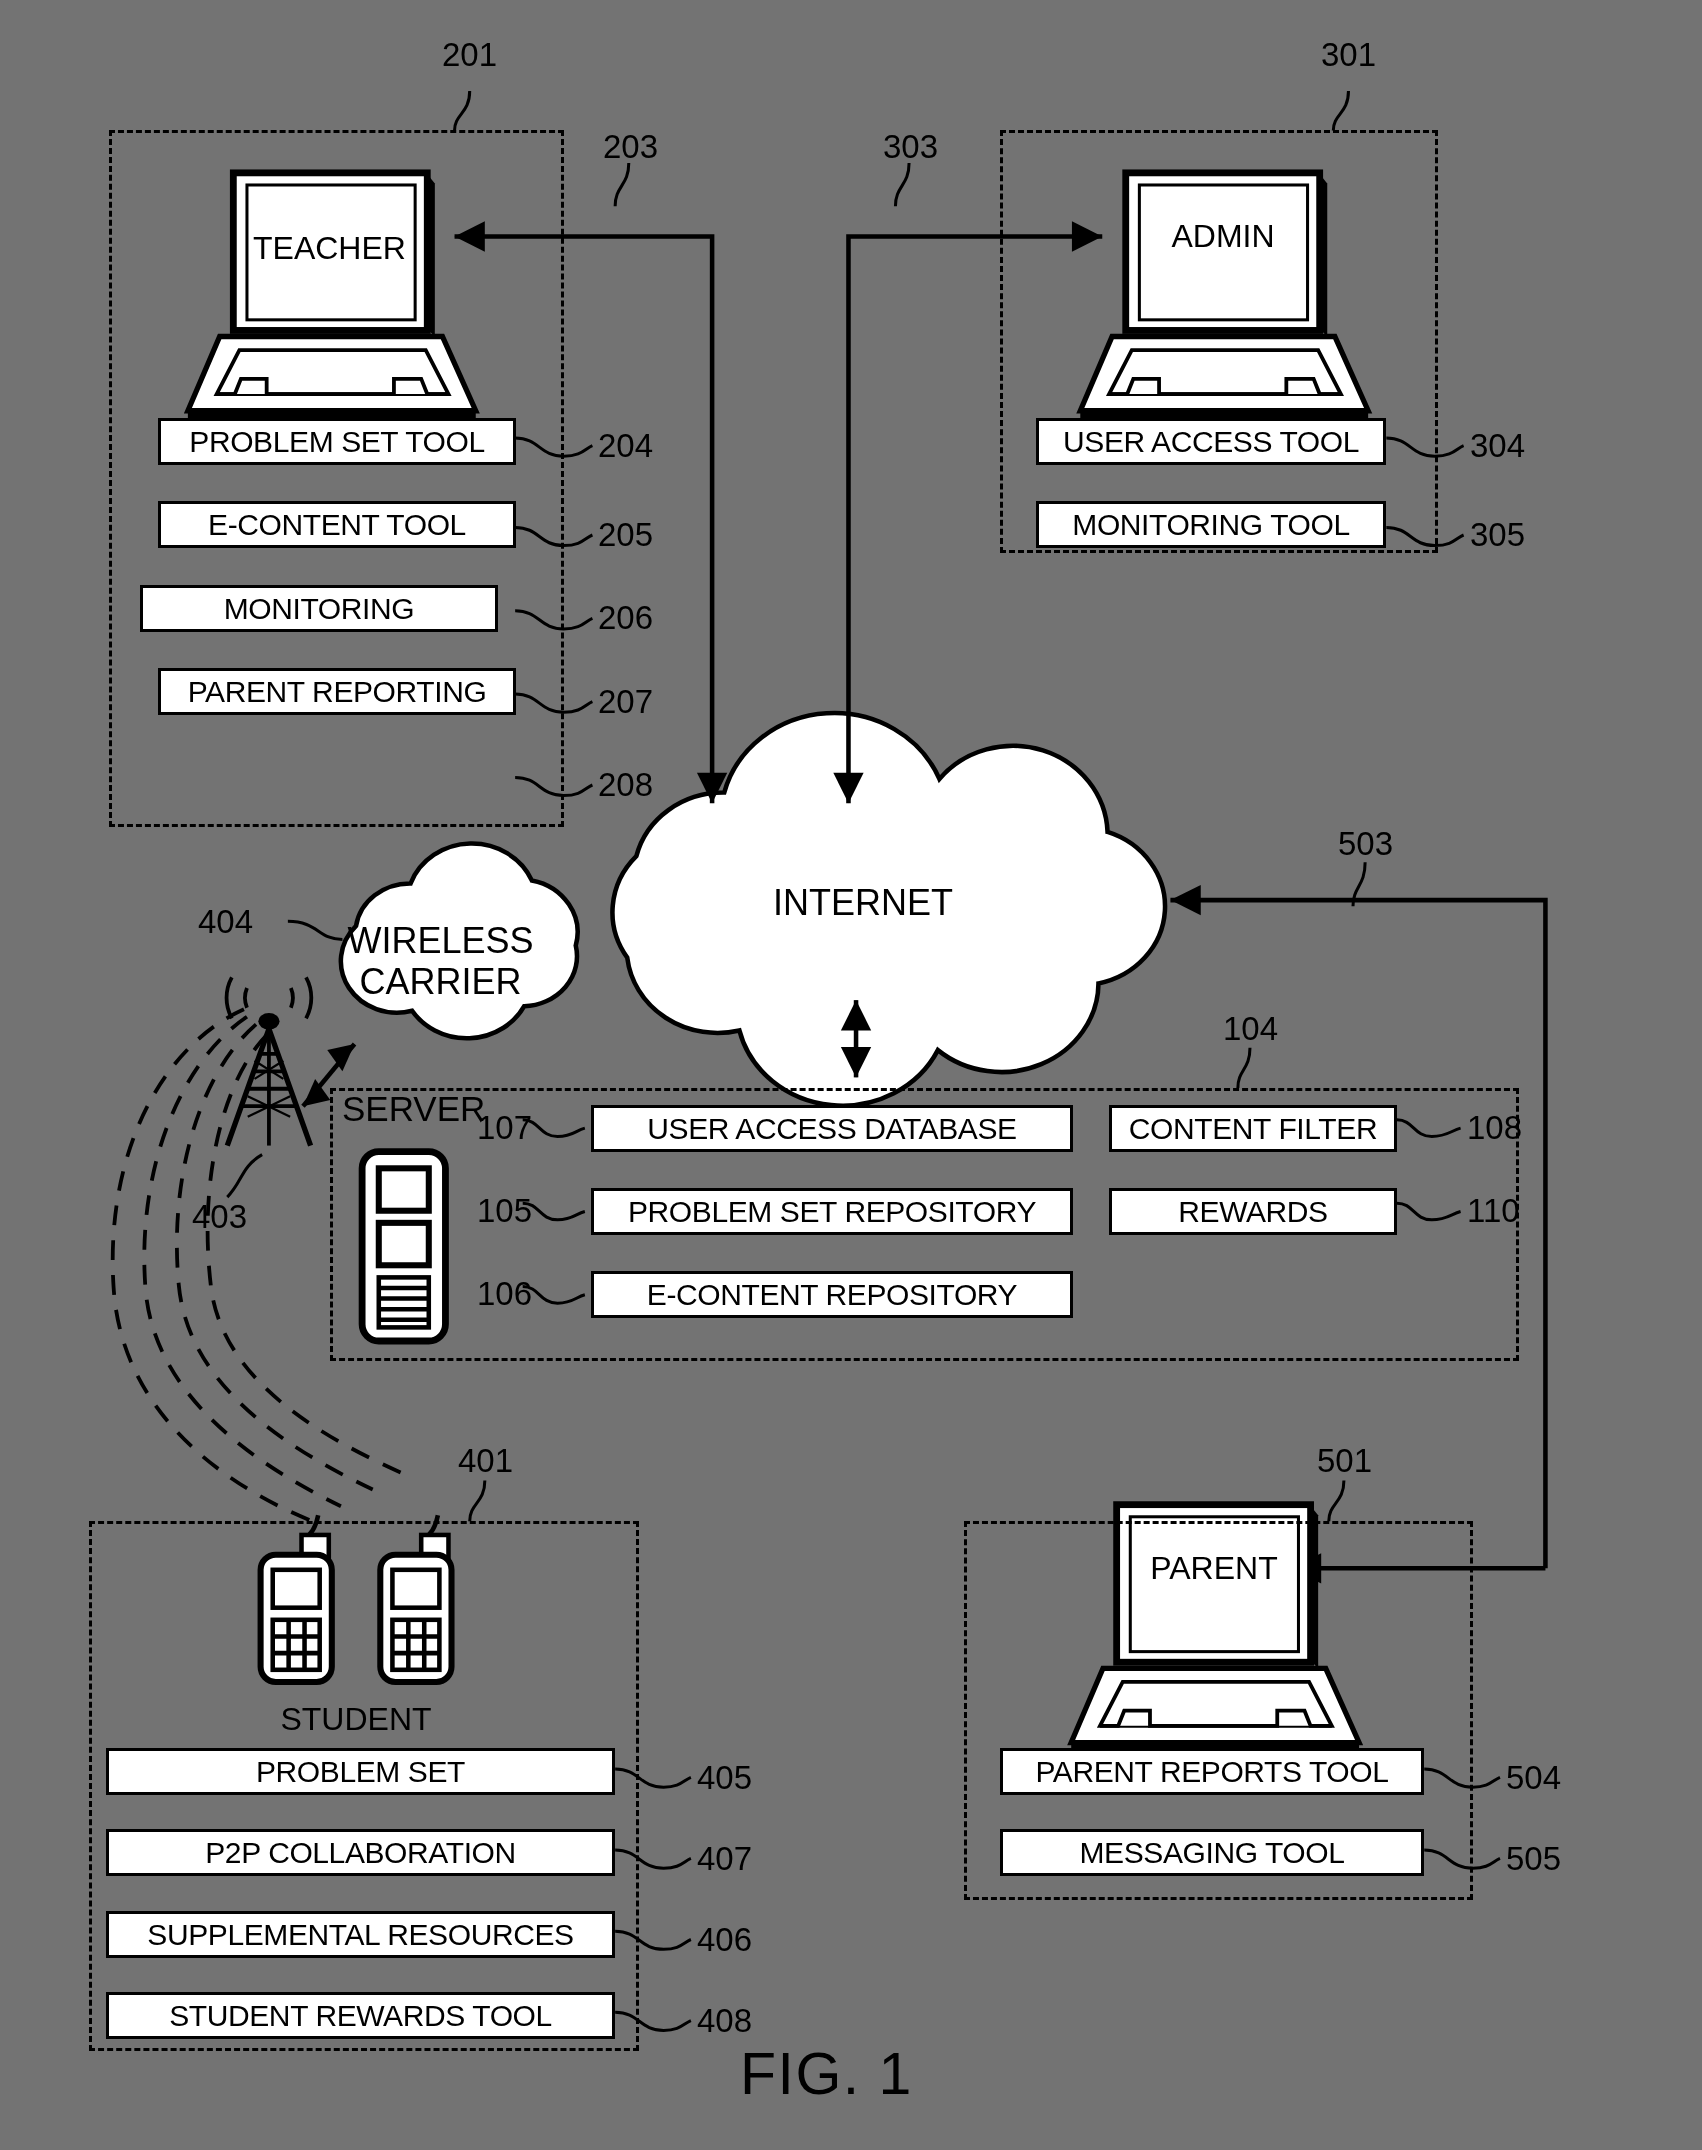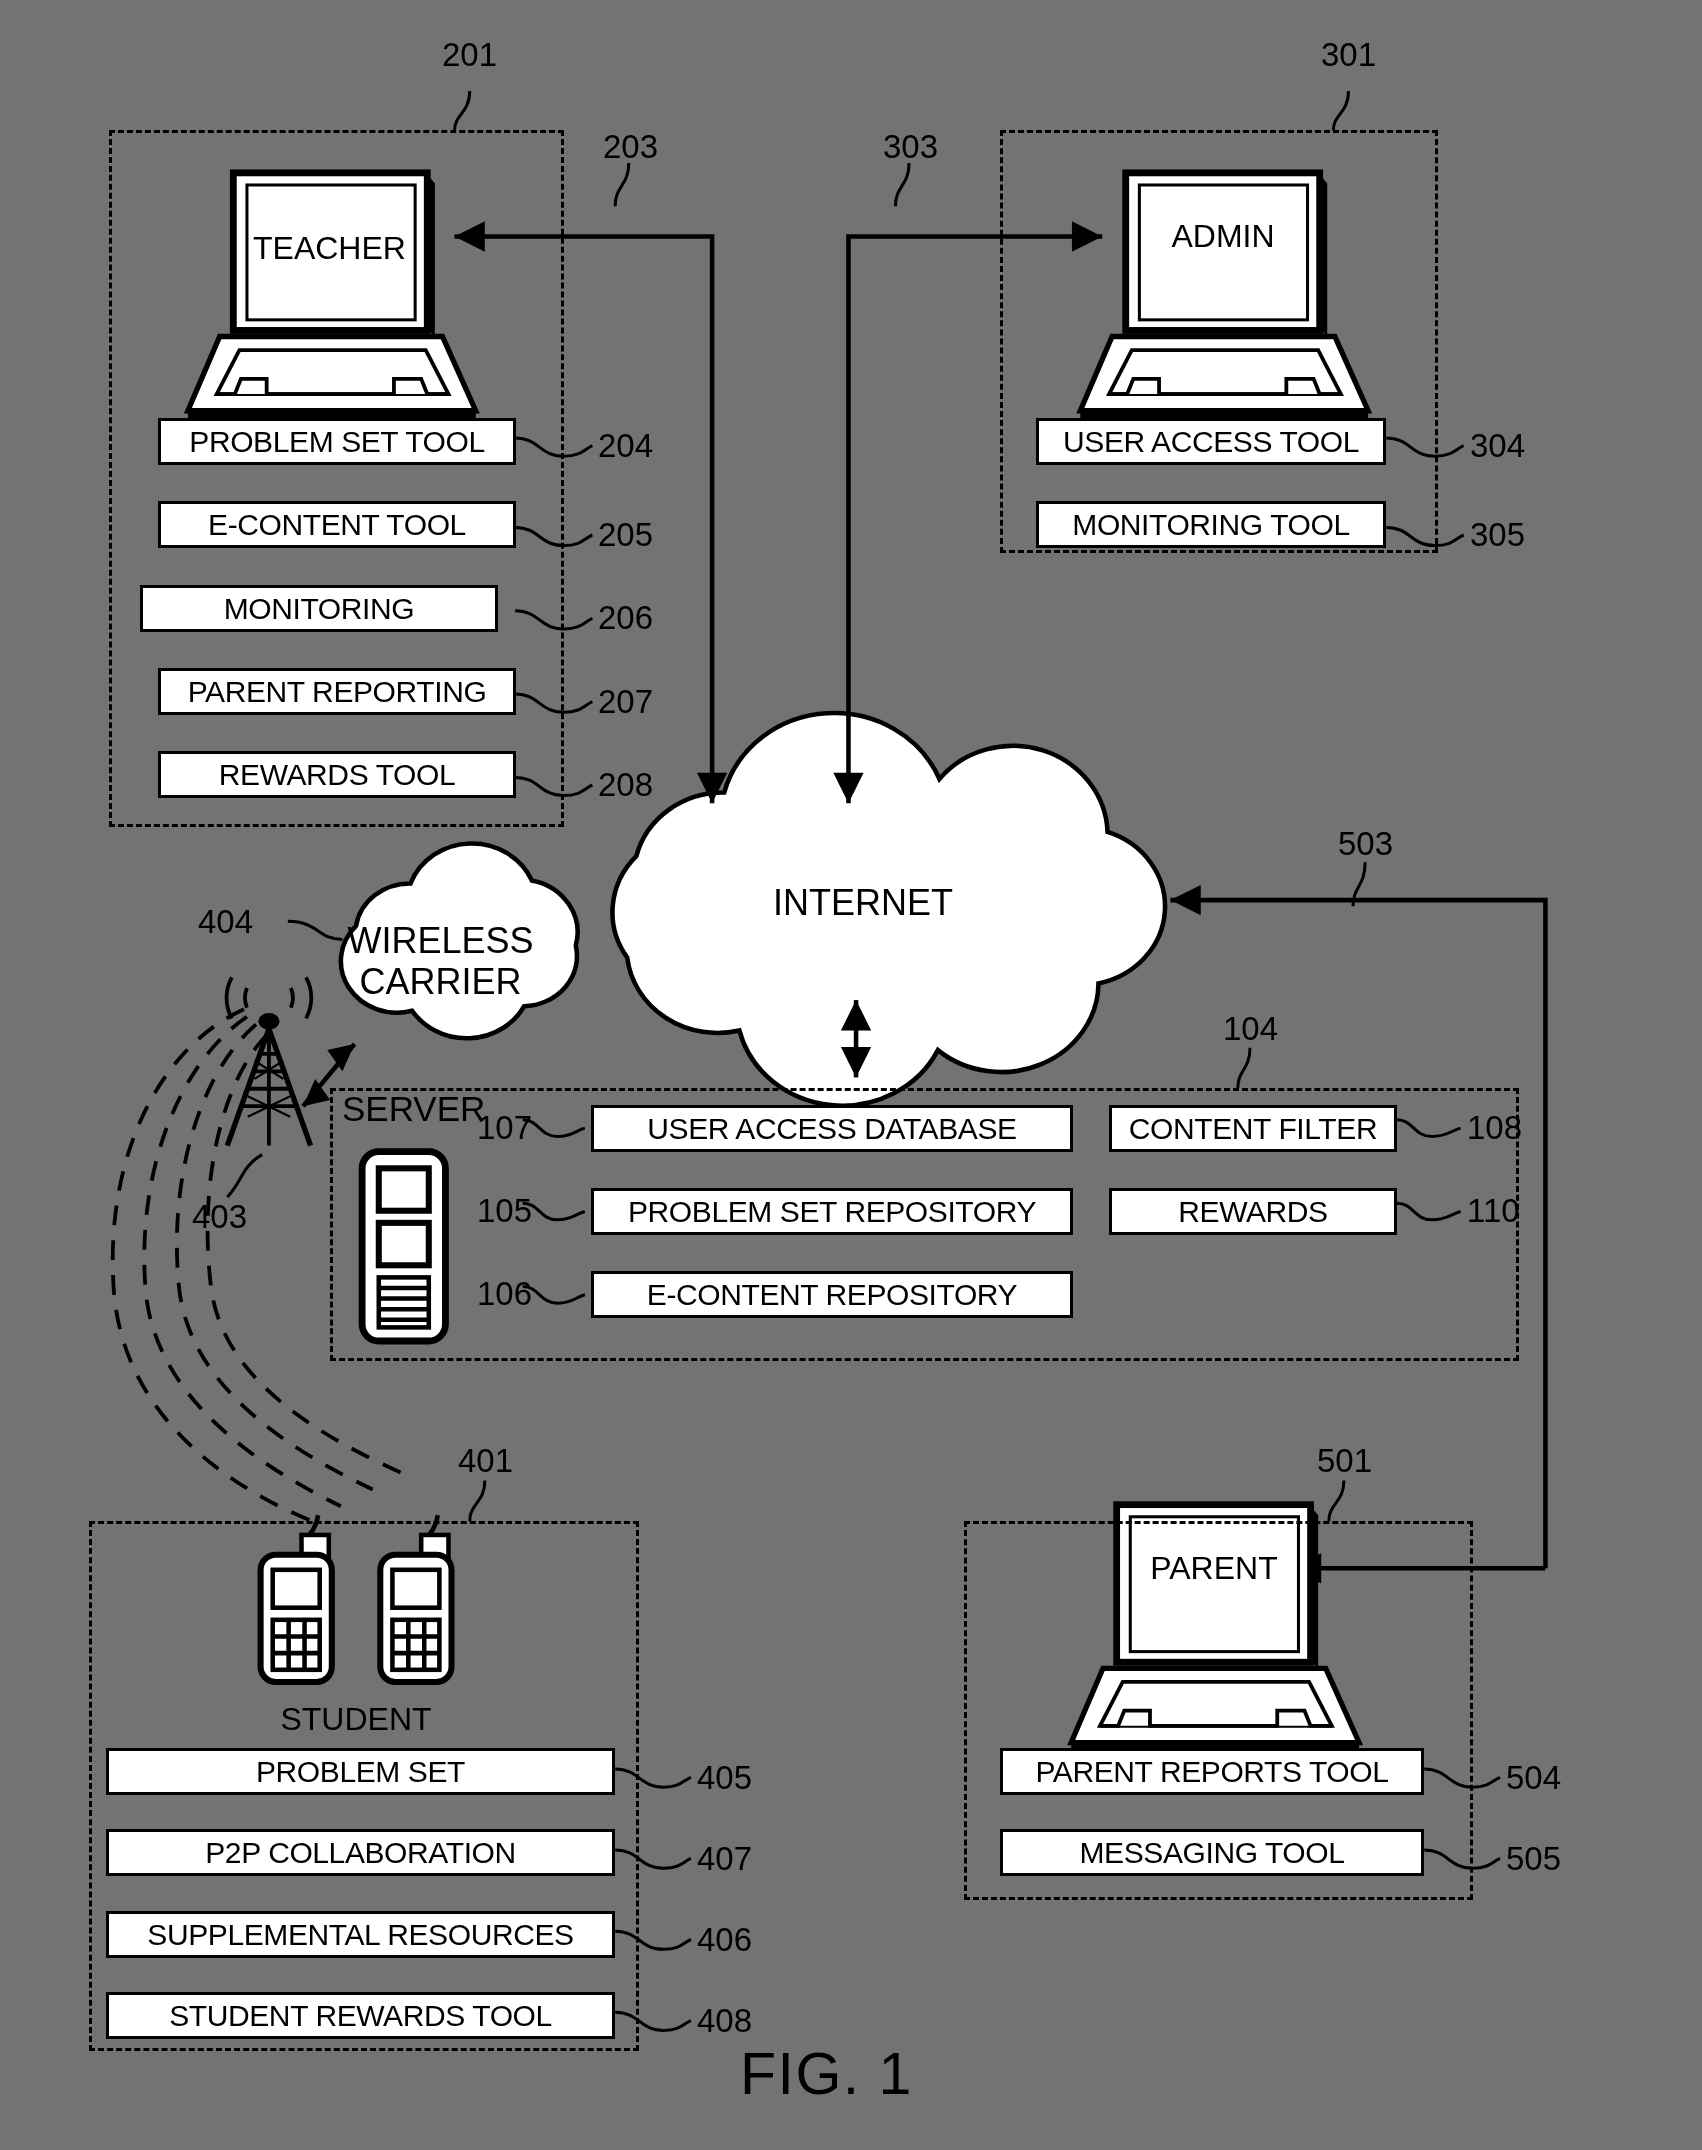--- a/index.html
+++ b/index.html
@@ -291,21 +291,20 @@
   <div class="txt cloudlabel" style="left:742px; top:885px; width:242px;">INTERNET</div>
   <div class="txt cloudlabel" style="left:342px; top:923px; width:197px;">WIRELESS</div>
   <div class="txt cloudlabel" style="left:342px; top:964px; width:197px;">CARRIER</div>
 
   <div class="txt" style="left:342px; top:1091px; font-size:35px;">SERVER</div>
 
   <div class="toolbox" style="left:158px; top:418px; width:358px; height:47px;">PROBLEM SET TOOL</div>
   <div class="toolbox" style="left:158px; top:501px; width:358px; height:47px;">E-CONTENT TOOL</div>
   <div class="toolbox" style="left:140px; top:585px; width:358px; height:47px;">MONITORING</div>
   <div class="toolbox" style="left:158px; top:668px; width:358px; height:47px;">PARENT REPORTING</div>
-  <div class="toolbox" style="left:158px; top:751px; width:358px; height:47px;">REWARDS TOOL</div>
 
   <div class="txt refnum" style="left:598px; top:429px;">204</div>
   <div class="txt refnum" style="left:598px; top:518px;">205</div>
   <div class="txt refnum" style="left:598px; top:601px;">206</div>
   <div class="txt refnum" style="left:598px; top:685px;">207</div>
   <div class="txt refnum" style="left:598px; top:768px;">208</div>
 
   <div class="toolbox" style="left:1036px; top:418px; width:350px; height:47px;">USER ACCESS TOOL</div>
   <div class="toolbox" style="left:1036px; top:501px; width:350px; height:47px;">MONITORING TOOL</div>
 

